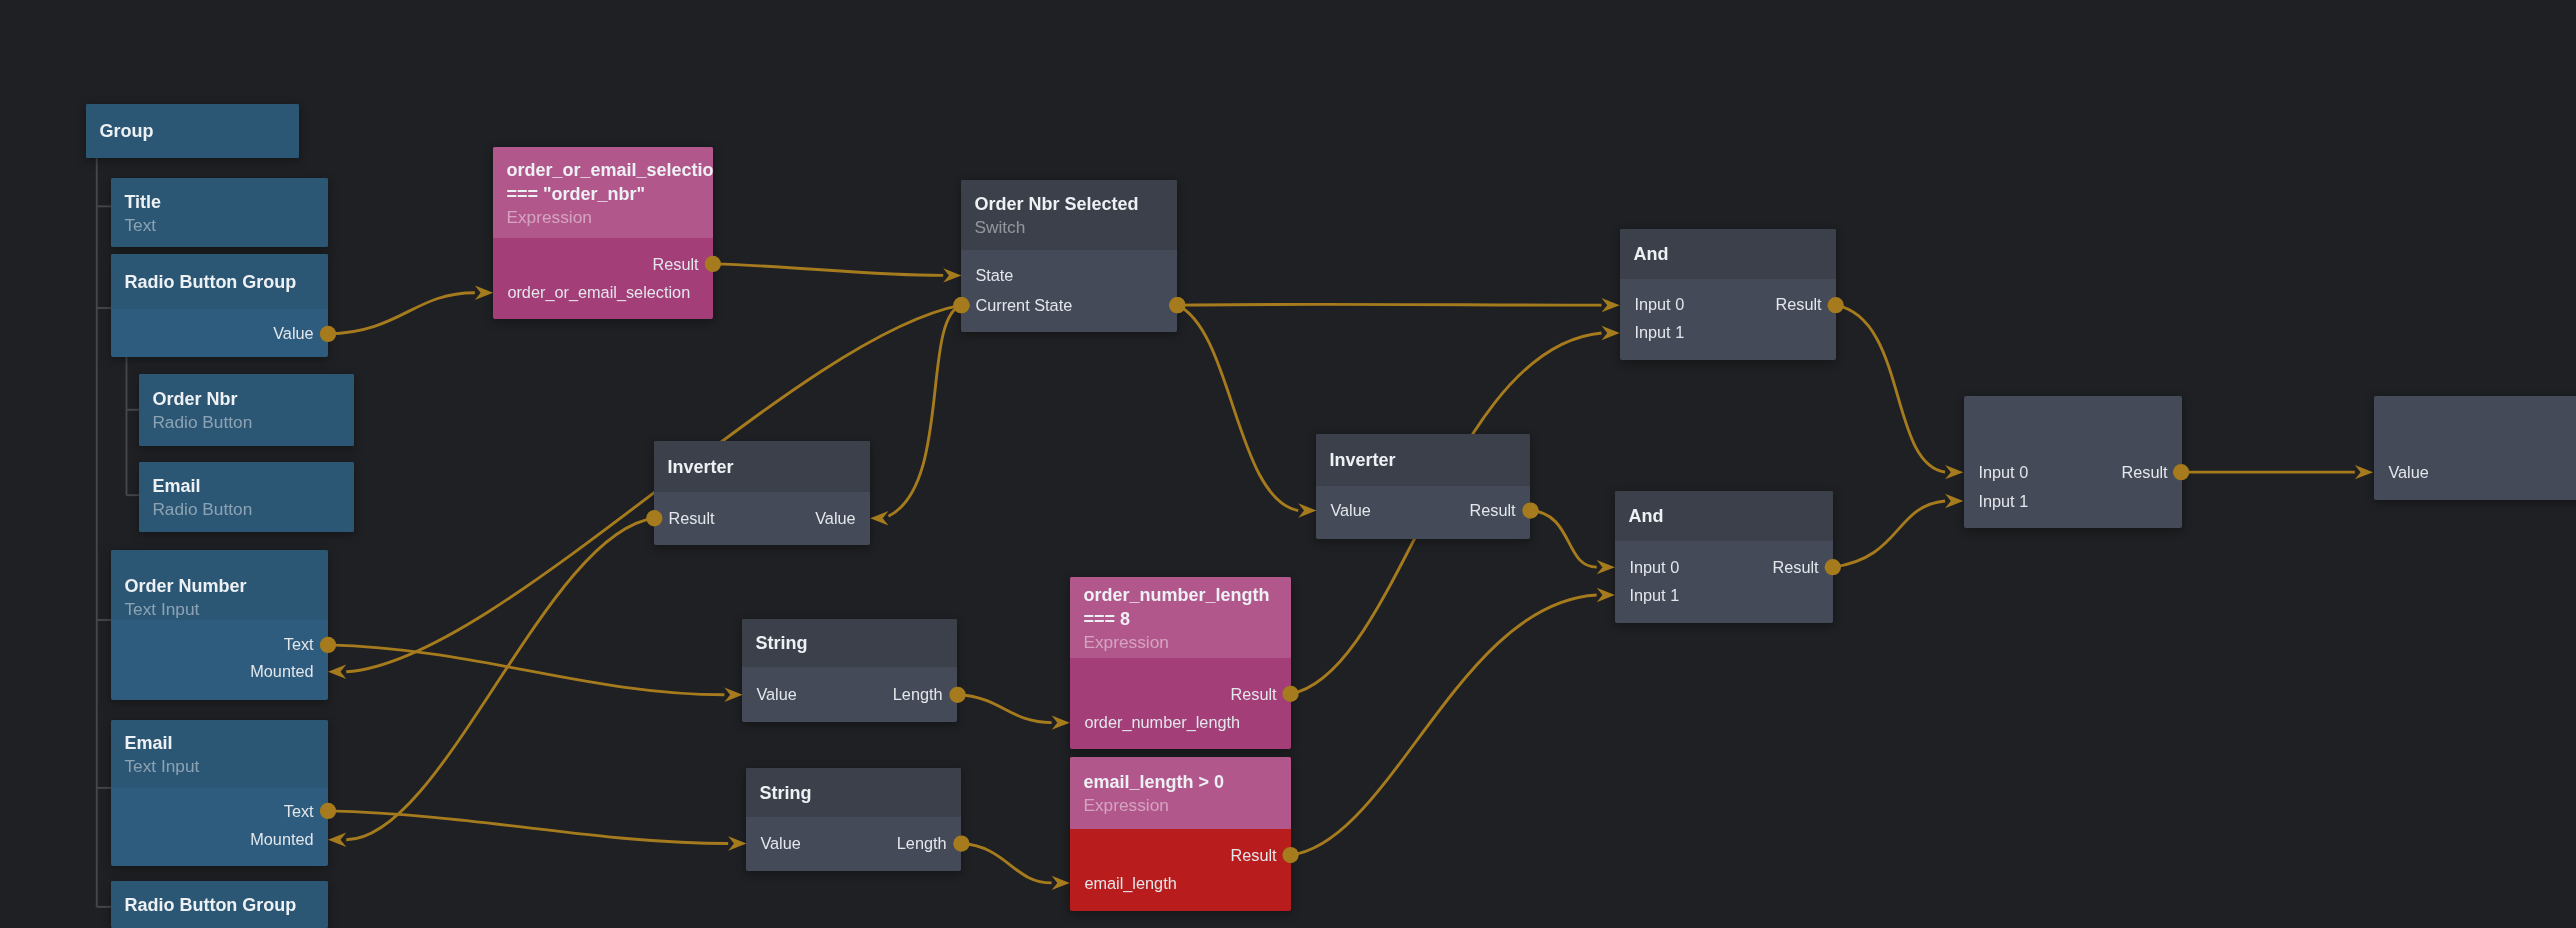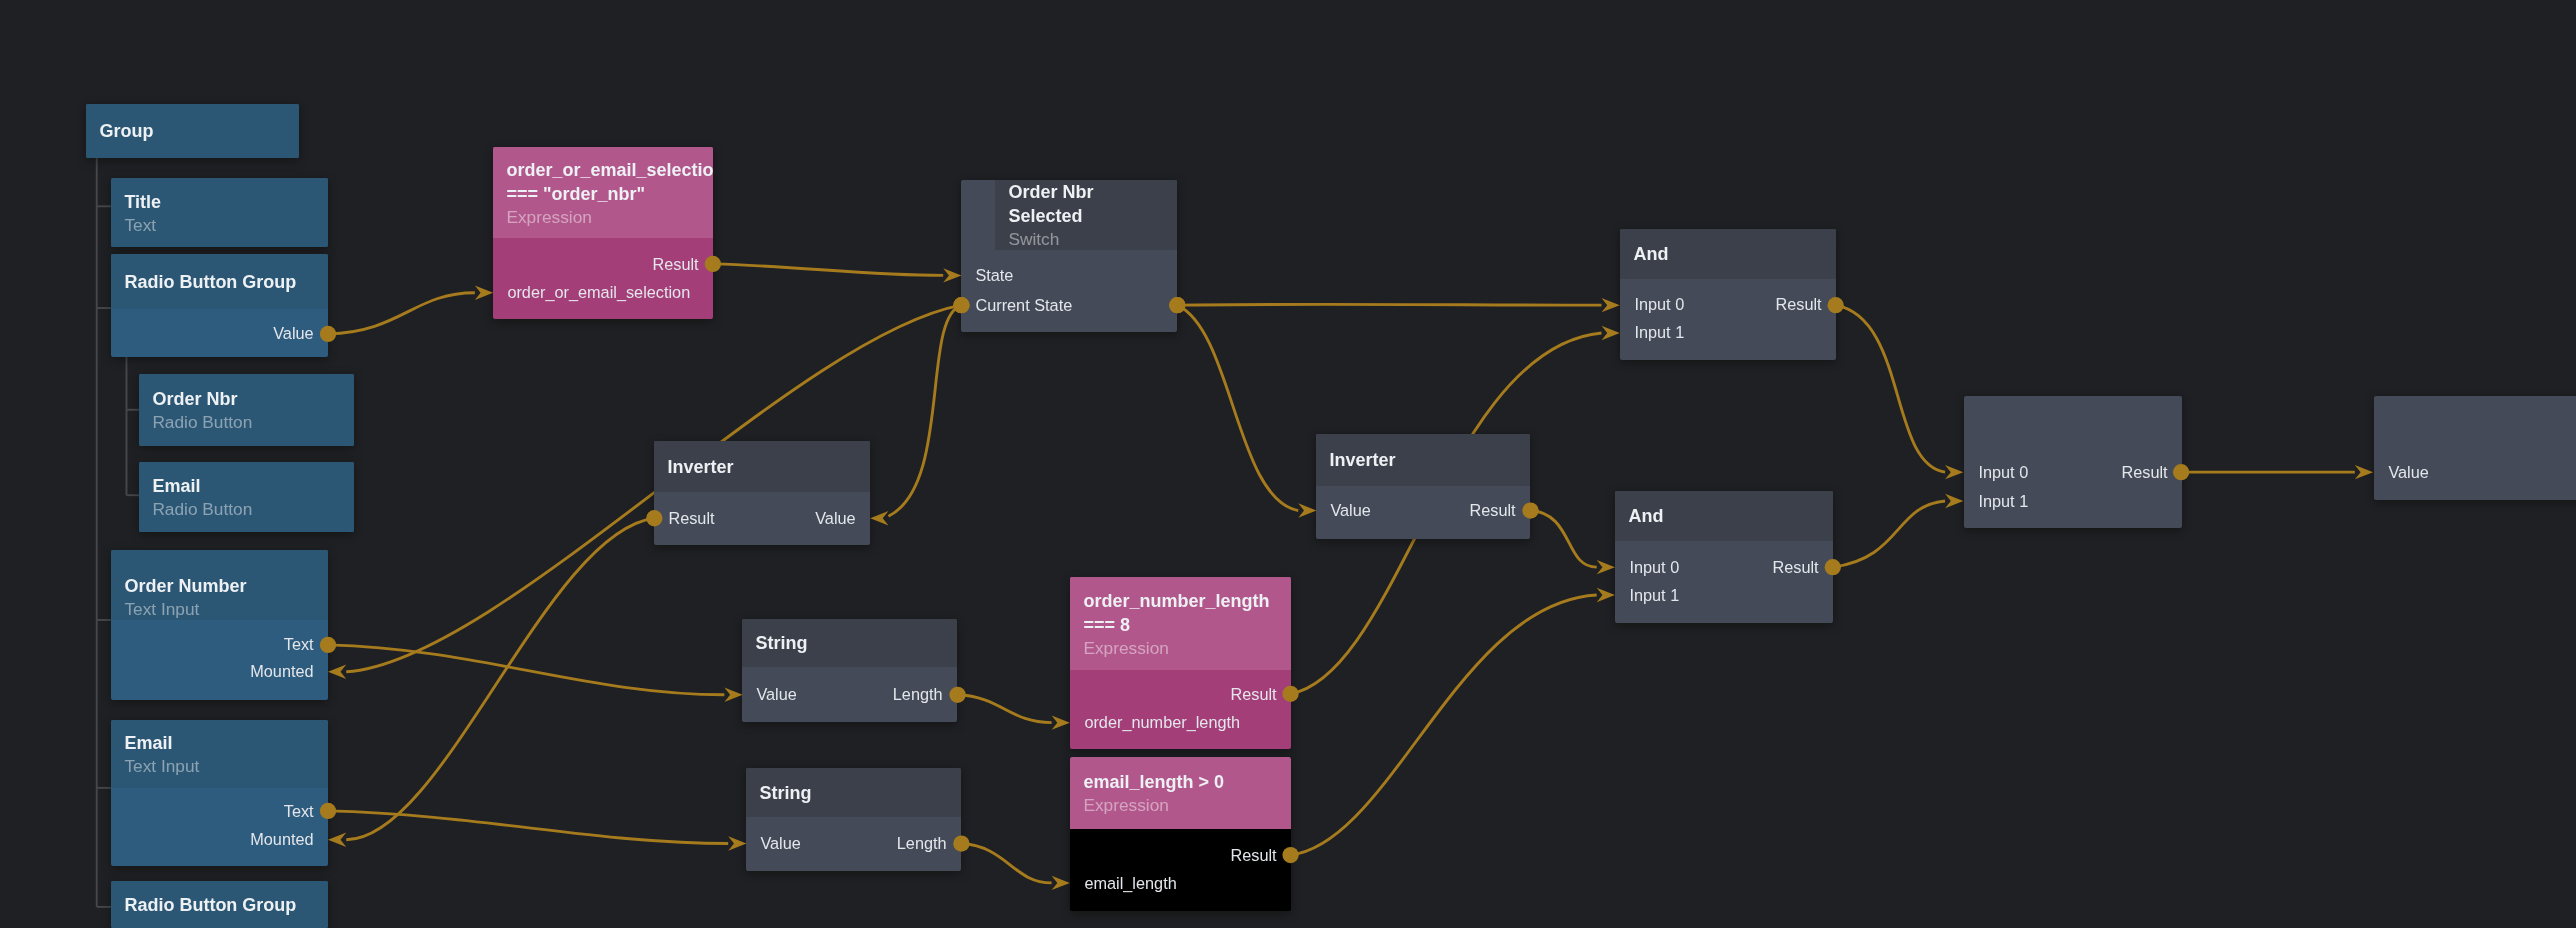--- a/index.html
+++ b/index.html
@@ -147,21 +147,21 @@
         </div>
       </div>
       <div class="node" style="left: 465px; top: 147px; width: 220px; height: 172px; background: rgb(164, 62, 121);">
         <div class="node-header" style="height: 91px; background: rgb(178, 87, 140);">
           <div class="node-title">order_or_email_selection === "order_nbr"</div>
           <div class="node-subtitle">Expression</div>
         </div>
         <div class="port right" style="top: 107px;">Result</div>
         <div class="port left" style="top: 135px;">order_or_email_selection</div>
       </div>
-      <div class="node" style="left: 933px; top: 180px; width: 216px; height: 152px; background: rgb(68, 74, 88); padding-left: 34px;">
+      <div class="node" style="left: 933px; top: 180px; width: 216px; height: 152px; background: rgb(68, 74, 88);">
         <div class="node-header" style="height: 70px; background: rgb(59, 64, 74);">
           <div class="node-title">Order Nbr Selected</div>
           <div class="node-subtitle">Switch</div>
         </div>
         <div class="port left" style="top: 85px;">State</div>
         <div class="port left" style="top: 115px;">Current State</div>
       </div>
       <div class="node" style="left: 626px; top: 441px; width: 216px; height: 104px; background: rgb(68, 74, 88);">
         <div class="node-header" style="height: 51px; background: rgb(59, 64, 74);">
           <div class="node-title">Inverter</div>
@@ -177,28 +177,28 @@
         <div class="port right" style="top: 65px;">Length</div>
       </div>
       <div class="node" style="left: 718px; top: 768px; width: 215px; height: 103px; background: rgb(68, 74, 88);">
         <div class="node-header" style="height: 49px; background: rgb(59, 64, 74);">
           <div class="node-title">String</div>
         </div>
         <div class="port left" style="top: 65px;">Value</div>
         <div class="port right" style="top: 65px;">Length</div>
       </div>
       <div class="node" style="left: 1042px; top: 577px; width: 221px; height: 172px; background: rgb(164, 62, 121);">
-        <div class="node-header" style="height: 93px; background: rgb(178, 87, 140);">
+        <div class="node-header" style="height: 81px; background: rgb(178, 87, 140);">
           <div class="node-title">order_number_length === 8</div>
           <div class="node-subtitle">Expression</div>
         </div>
         <div class="port right" style="top: 107px;">Result</div>
         <div class="port left" style="top: 135px;">order_number_length</div>
       </div>
-      <div class="node" style="left: 1042px; top: 757px; width: 221px; height: 154px; background: #000000;">
+      <div class="node" style="left: 1042px; top: 757px; width: 221px; height: 154px; background: #b91c1c;">
         <div class="node-header" style="height: 72px; background: rgb(178, 87, 140);">
           <div class="node-title">email_length &gt; 0</div>
           <div class="node-subtitle">Expression</div>
         </div>
         <div class="port right" style="top: 88px;">Result</div>
         <div class="port left" style="top: 116px;">email_length</div>
       </div>
       <div class="node" style="left: 1288px; top: 434px; width: 214px; height: 105px; background: rgb(68, 74, 88);">
         <div class="node-header" style="height: 52px; background: rgb(59, 64, 74);">
           <div class="node-title">Inverter</div>

